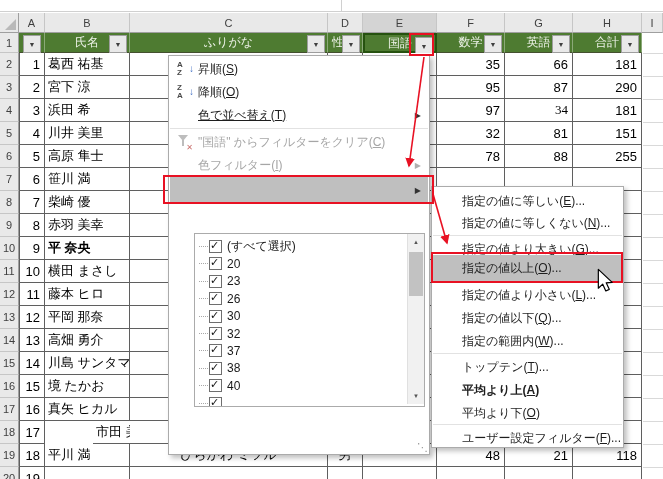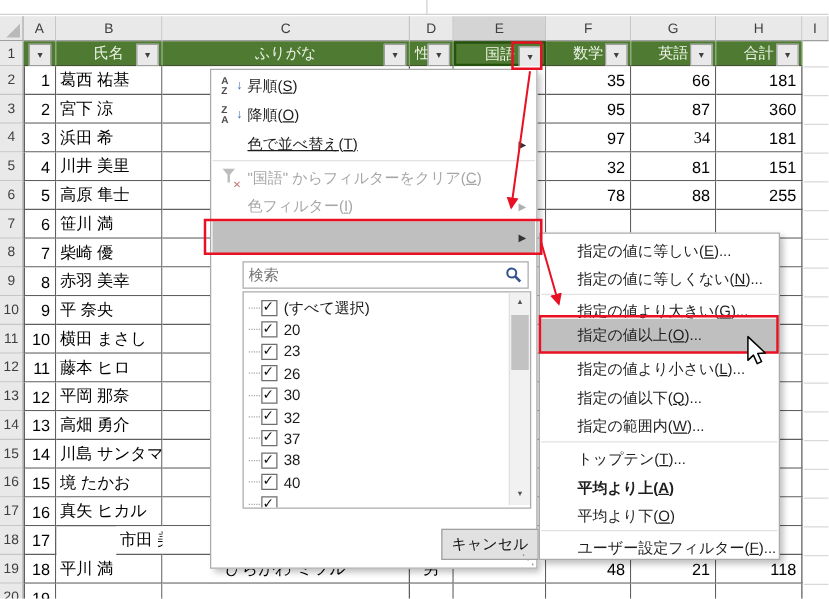--- a/index.html
+++ b/index.html
@@ -156,21 +156,21 @@
       <div class="abs cell ra" style="left: 437px; top: 53px; width: 68px; height: 23px;">35</div>
       <div class="abs cell ra" style="left: 505px; top: 53px; width: 68px; height: 23px;">66</div>
       <div class="abs cell ra" style="left: 573px; top: 53px; width: 69px; height: 23px;">181</div>
       <div class="abs cell ra lb" style="left: 19px; top: 76px; width: 26px; height: 23px;">2</div>
       <div class="abs cell la" style="left: 45px; top: 76px; width: 85px; height: 23px;">宮下 涼</div>
       <div class="abs cell ca" style="left: 130px; top: 76px; width: 198px; height: 23px;"></div>
       <div class="abs cell ca" style="left: 328px; top: 76px; width: 35px; height: 23px;"></div>
       <div class="abs cell ra" style="left: 363px; top: 76px; width: 74px; height: 23px;"></div>
       <div class="abs cell ra" style="left: 437px; top: 76px; width: 68px; height: 23px;">95</div>
       <div class="abs cell ra" style="left: 505px; top: 76px; width: 68px; height: 23px;">87</div>
-      <div class="abs cell ra" style="left: 573px; top: 76px; width: 69px; height: 23px;">360</div>
+      <div class="abs cell ra" style="left: 573px; top: 76px; width: 69px; height: 23px;">290</div>
       <div class="abs cell ra lb" style="left: 19px; top: 99px; width: 26px; height: 23px;">3</div>
       <div class="abs cell la" style="left: 45px; top: 99px; width: 85px; height: 23px;">浜田 希</div>
       <div class="abs cell ca" style="left: 130px; top: 99px; width: 198px; height: 23px;"></div>
       <div class="abs cell ca" style="left: 328px; top: 99px; width: 35px; height: 23px;"></div>
       <div class="abs cell ra" style="left: 363px; top: 99px; width: 74px; height: 23px;"></div>
       <div class="abs cell ra" style="left: 437px; top: 99px; width: 68px; height: 23px;">97</div>
       <div class="abs cell ra" style="left: 505px; top: 99px; width: 68px; height: 23px; font-family: Liberation Serif, serif;">34</div>
       <div class="abs cell ra" style="left: 573px; top: 99px; width: 69px; height: 23px;">181</div>
       <div class="abs cell ra lb" style="left: 19px; top: 122px; width: 26px; height: 23px;">4</div>
       <div class="abs cell la" style="left: 45px; top: 122px; width: 85px; height: 23px;">川井 美里</div>
@@ -206,21 +206,21 @@
       <div class="abs cell ra" style="left: 573px; top: 191px; width: 69px; height: 23px;"></div>
       <div class="abs cell ra lb" style="left: 19px; top: 214px; width: 26px; height: 23px;">8</div>
       <div class="abs cell la" style="left: 45px; top: 214px; width: 85px; height: 23px;">赤羽 美幸</div>
       <div class="abs cell ca" style="left: 130px; top: 214px; width: 198px; height: 23px;"></div>
       <div class="abs cell ca" style="left: 328px; top: 214px; width: 35px; height: 23px;"></div>
       <div class="abs cell ra" style="left: 363px; top: 214px; width: 74px; height: 23px;"></div>
       <div class="abs cell ra" style="left: 437px; top: 214px; width: 68px; height: 23px;"></div>
       <div class="abs cell ra" style="left: 505px; top: 214px; width: 68px; height: 23px;"></div>
       <div class="abs cell ra" style="left: 573px; top: 214px; width: 69px; height: 23px;"></div>
       <div class="abs cell ra lb" style="left: 19px; top: 237px; width: 26px; height: 23px;">9</div>
-      <div class="abs cell la" style="left: 45px; top: 237px; width: 85px; height: 23px;">平 奈央</div>
+      <div class="abs cell la" style="left: 45px; top: 237px; width: 85px; height: 23px; font-weight: bold;">平 奈央</div>
       <div class="abs cell ca" style="left: 130px; top: 237px; width: 198px; height: 23px;"></div>
       <div class="abs cell ca" style="left: 328px; top: 237px; width: 35px; height: 23px;"></div>
       <div class="abs cell ra" style="left: 363px; top: 237px; width: 74px; height: 23px;"></div>
       <div class="abs cell ra" style="left: 437px; top: 237px; width: 68px; height: 23px;"></div>
       <div class="abs cell ra" style="left: 505px; top: 237px; width: 68px; height: 23px;"></div>
       <div class="abs cell ra" style="left: 573px; top: 237px; width: 69px; height: 23px;"></div>
       <div class="abs cell ra lb" style="left: 19px; top: 260px; width: 26px; height: 23px;">10</div>
       <div class="abs cell la" style="left: 45px; top: 260px; width: 85px; height: 23px;">横田 まさし</div>
       <div class="abs cell ca" style="left: 130px; top: 260px; width: 198px; height: 23px;"></div>
       <div class="abs cell ca" style="left: 328px; top: 260px; width: 35px; height: 23px;"></div>
@@ -353,27 +353,20 @@
           <span>"国語" からフィルターをクリア(<u>C</u>)</span>
         </div>
         <div class="abs mitem dis" style="top: 98px; height: 22px;">
           <span>色フィルター(<u>I</u>)</span>
           <span class="sub">▶</span>
         </div>
         <div class="abs mitem hl" style="top: 121px; height: 27px;">
           <span class="sub">▶</span>
         </div>
       </div>
-    <div class="search">
-      <input type="text" placeholder="検索" style="">
-      <svg class="mag" width="14" height="14" viewBox="0 0 14 14">
-        <circle cx="5.4" cy="5.4" r="3.6" fill="none" stroke="#31538f" stroke-width="1.6"></circle>
-        <line x1="8.2" y1="8.2" x2="12.2" y2="12.2" stroke="#31538f" stroke-width="2"></line>
-      </svg>
-    </div>
     <div class="listbox">
       <div id="listrows">
           <div class="abs lrow" style="top: 4px;">
             <span class="dots"></span>
             <span class="cbx"></span>
             <span>(すべて選択)</span>
           </div>
           <div class="abs lrow" style="top: 21.4px;">
             <span class="dots"></span>
             <span class="cbx"></span>
@@ -418,21 +411,20 @@
             <span class="dots"></span>
             <span class="cbx"></span>
           </div>
         </div>
       <div class="vscroll">
         <div class="varr" style="top:0">▲</div>
         <div class="vthumb" style="top:18px;height:44px"></div>
         <div class="varr" style="bottom:0">▼</div>
       </div>
     </div>
-    <div class="btn" style="left:184px;top:367px;width:76px">キャンセル</div>
     <div class="grip">⋱</div>
   </div>
 
   <div class="abs submenu">
     <div id="subitems">
         <div class="abs sitem" style="top: 3px; height: 22px;">
           <span>指定の値に等しい(<u>E</u>)...</span>
         </div>
         <div class="abs sitem" style="top: 25px; height: 22px;">
           <span>指定の値に等しくない(<u>N</u>)...</span>

